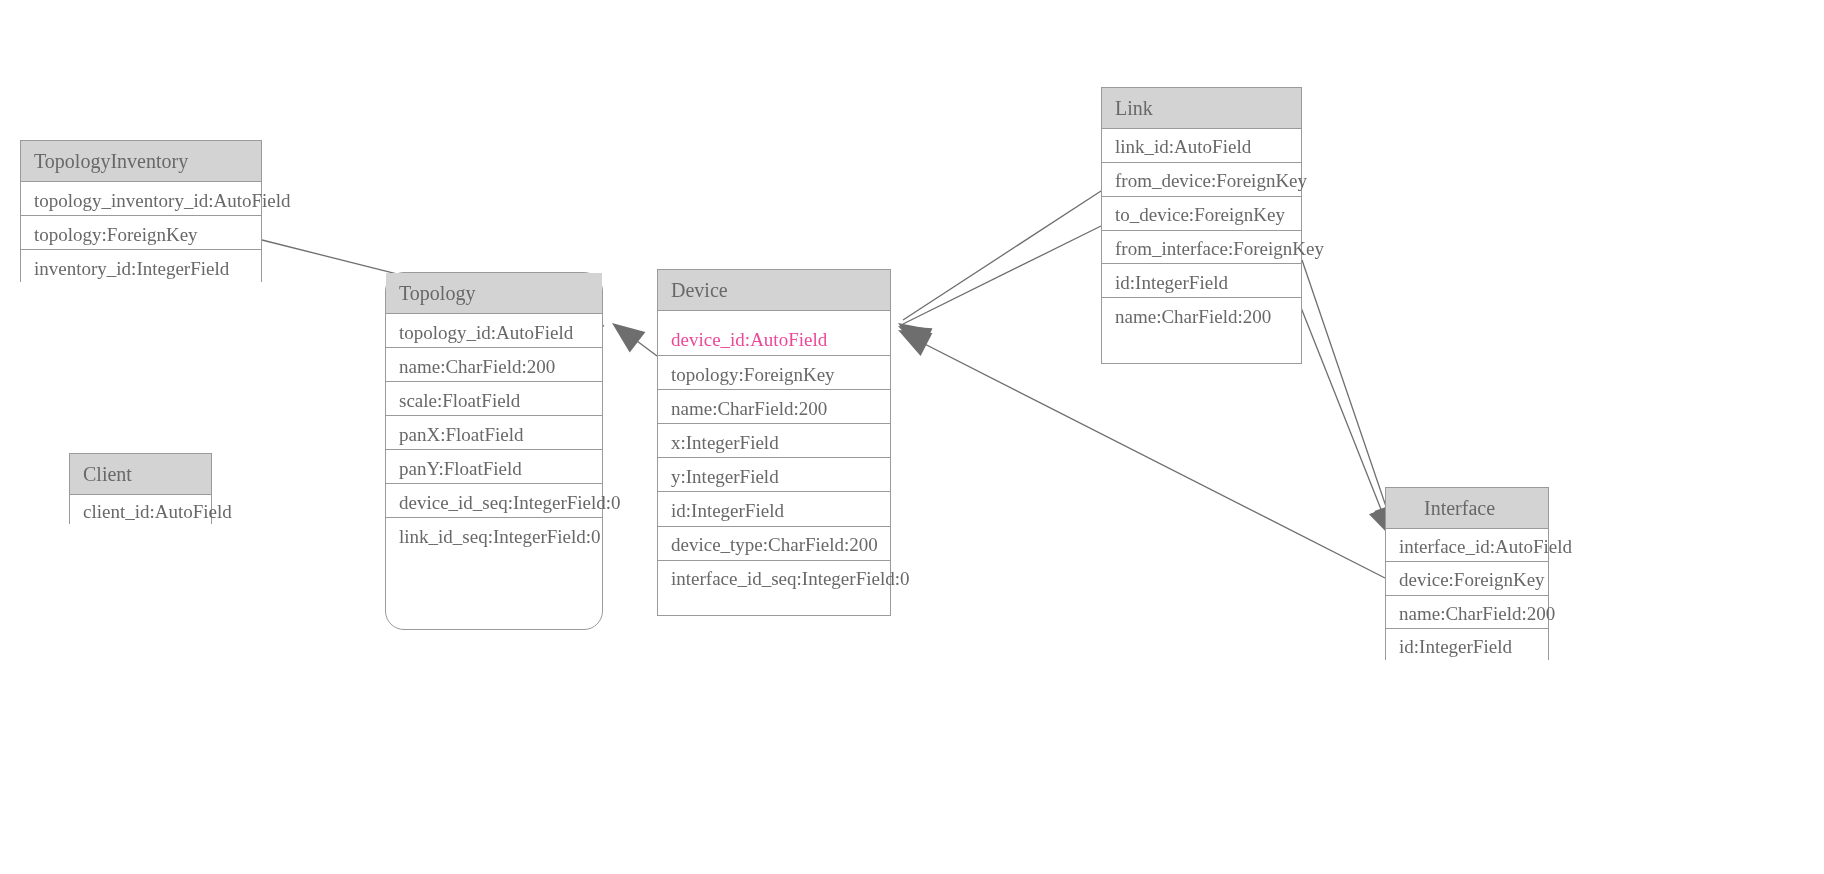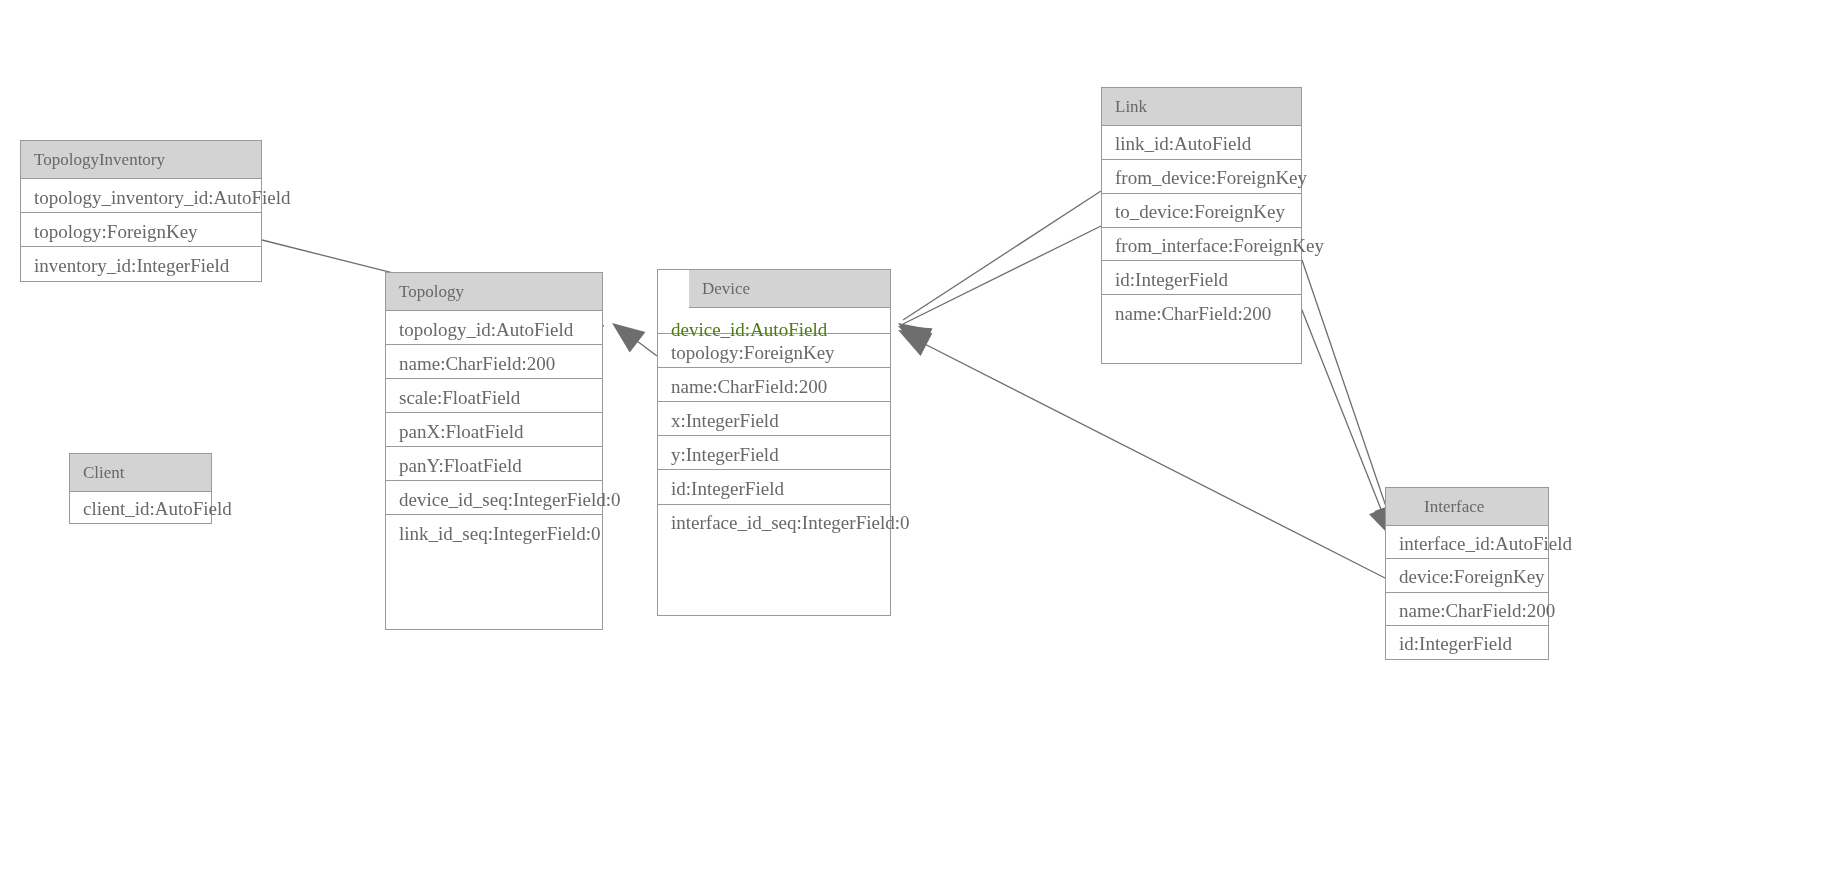--- a/index.html
+++ b/index.html
@@ -32,21 +32,21 @@
     position: absolute;
     box-sizing: border-box;
     border: 1px solid #9a9a9a;
     background: #ffffff;
   }
   .entity-header {
     box-sizing: border-box;
     background: #d3d3d3;
     border-bottom: 1px solid #9a9a9a;
     color: #686868;
-    font-size: 17px;
+    font-size: 20px;
     line-height: 1;
     padding: 10px 12px 10px 13px;
     white-space: nowrap;
   }
   .entity-row {
     box-sizing: border-box;
     border-bottom: 1px solid #9a9a9a;
     color: #686868;
     font-size: 19px;
     line-height: 1;
@@ -88,38 +88,39 @@
       <div class="entity" style="left: 20px; top: 140px; width: 242px; height: 142px; border-color: rgb(154, 154, 154);">
         <div class="entity-header" style="background: rgb(211, 211, 211); border-bottom-color: rgb(154, 154, 154); color: rgb(104, 104, 104);">TopologyInventory</div>
         <div class="entity-row" style="height: 34px; padding-top: 8.5px; padding-bottom: 0px; border-bottom-color: rgb(154, 154, 154); color: rgb(104, 104, 104);">topology_inventory_id:AutoField</div>
         <div class="entity-row" style="height: 34px; padding-top: 8.5px; padding-bottom: 0px; border-bottom-color: rgb(154, 154, 154); color: rgb(104, 104, 104);">topology:ForeignKey</div>
         <div class="entity-row" style="height: 34px; padding-top: 8.5px; padding-bottom: 0px; border-bottom-color: rgb(154, 154, 154); color: rgb(104, 104, 104);">inventory_id:IntegerField</div>
       </div>
       <div class="entity" style="left: 69px; top: 453px; width: 143px; height: 71px; border-color: rgb(154, 154, 154);">
         <div class="entity-header" style="background: rgb(211, 211, 211); border-bottom-color: rgb(154, 154, 154); color: rgb(104, 104, 104);">Client</div>
         <div class="entity-row" style="height: 31px; padding-top: 7px; padding-bottom: 0px; border-bottom-color: rgb(154, 154, 154); color: rgb(104, 104, 104);">client_id:AutoField</div>
       </div>
-      <div class="entity" style="left: 385px; top: 272px; width: 218px; height: 358px; border-color: rgb(154, 154, 154);">
+      <div class="entity" style="left: 385px; top: 272px; width: 218px; height: 358px; border-color: rgb(154, 154, 154); border-radius: 19px;">
         <div class="entity-header" style="background: rgb(211, 211, 211); border-bottom-color: rgb(154, 154, 154); color: rgb(104, 104, 104);">Topology</div>
         <div class="entity-row" style="height: 34px; padding-top: 8.5px; padding-bottom: 0px; border-bottom-color: rgb(154, 154, 154); color: rgb(104, 104, 104);">topology_id:AutoField</div>
         <div class="entity-row" style="height: 34px; padding-top: 8.5px; padding-bottom: 0px; border-bottom-color: rgb(154, 154, 154); color: rgb(104, 104, 104);">name:CharField:200</div>
         <div class="entity-row" style="height: 34px; padding-top: 8.5px; padding-bottom: 0px; border-bottom-color: rgb(154, 154, 154); color: rgb(104, 104, 104);">scale:FloatField</div>
         <div class="entity-row" style="height: 34px; padding-top: 8.5px; padding-bottom: 16px; border-bottom-color: rgb(154, 154, 154); color: rgb(104, 104, 104);">panX:FloatField</div>
         <div class="entity-row" style="height: 34px; padding-top: 8.5px; padding-bottom: 0px; border-bottom-color: rgb(154, 154, 154); color: rgb(104, 104, 104);">panY:FloatField</div>
         <div class="entity-row" style="height: 34px; padding-top: 8.5px; padding-bottom: 0px; border-bottom-color: rgb(154, 154, 154); color: rgb(104, 104, 104);">device_id_seq:IntegerField:0</div>
         <div class="entity-row" style="height: 34px; padding-top: 8.5px; padding-bottom: 0px; border-bottom-color: rgb(154, 154, 154); color: rgb(104, 104, 104);">link_id_seq:IntegerField:0</div>
       </div>
       <div class="entity" style="left: 657px; top: 269px; width: 234px; height: 347px; border-color: rgb(154, 154, 154);">
-        <div class="entity-header" style="background: rgb(211, 211, 211); border-bottom-color: rgb(154, 154, 154); color: rgb(104, 104, 104); margin-left: 31px;">Device</div>
-        <div class="entity-row" style="height: 26px; padding-top: 12px; padding-bottom: 0px; border-bottom-color: rgb(154, 154, 154); color: #4d7c0f;">device_id:AutoField</div>
+        <div class="entity-header" style="background: rgb(211, 211, 211); border-bottom-color: rgb(154, 154, 154); color: rgb(104, 104, 104);">Device</div>
+        <div class="entity-row" style="height: 45px; padding-top: 19px; padding-bottom: 0px; border-bottom-color: rgb(154, 154, 154); color: #ec4899;">device_id:AutoField</div>
         <div class="entity-row" style="height: 34.1111px; padding-top: 8.55556px; padding-bottom: 0px; border-bottom-color: rgb(154, 154, 154); color: rgb(104, 104, 104);">topology:ForeignKey</div>
         <div class="entity-row" style="height: 34.1111px; padding-top: 8.55556px; padding-bottom: 0px; border-bottom-color: rgb(154, 154, 154); color: rgb(104, 104, 104);">name:CharField:200</div>
         <div class="entity-row" style="height: 34.1111px; padding-top: 8.55556px; padding-bottom: 0px; border-bottom-color: rgb(154, 154, 154); color: rgb(104, 104, 104);">x:IntegerField</div>
         <div class="entity-row" style="height: 34.1111px; padding-top: 8.55556px; padding-bottom: 0px; border-bottom-color: rgb(154, 154, 154); color: rgb(104, 104, 104);">y:IntegerField</div>
         <div class="entity-row" style="height: 34.1111px; padding-top: 8.55556px; padding-bottom: 0px; border-bottom-color: rgb(154, 154, 154); color: rgb(104, 104, 104);">id:IntegerField</div>
+        <div class="entity-row" style="height: 34.1111px; padding-top: 8.55556px; padding-bottom: 0px; border-bottom-color: rgb(154, 154, 154); color: rgb(104, 104, 104);">device_type:CharField:200</div>
         <div class="entity-row" style="height: 34.1111px; padding-top: 8.55556px; padding-bottom: 17px; border-bottom-color: rgb(154, 154, 154); color: rgb(104, 104, 104);">interface_id_seq:IntegerField:0</div>
       </div>
       <div class="entity" style="left: 1101px; top: 87px; width: 201px; height: 277px; border-color: rgb(154, 154, 154);">
         <div class="entity-header" style="background: rgb(211, 211, 211); border-bottom-color: rgb(154, 154, 154); color: rgb(104, 104, 104);">Link</div>
         <div class="entity-row" style="height: 33.8571px; padding-top: 8.42857px; padding-bottom: 0px; border-bottom-color: rgb(154, 154, 154); color: rgb(104, 104, 104);">link_id:AutoField</div>
         <div class="entity-row" style="height: 33.8571px; padding-top: 8.42857px; padding-bottom: 0px; border-bottom-color: rgb(154, 154, 154); color: rgb(104, 104, 104);">from_device:ForeignKey</div>
         <div class="entity-row" style="height: 33.8571px; padding-top: 8.42857px; padding-bottom: 0px; border-bottom-color: rgb(154, 154, 154); color: rgb(104, 104, 104);">to_device:ForeignKey</div>
         <div class="entity-row" style="height: 33.8571px; padding-top: 8.42857px; padding-bottom: 0px; border-bottom-color: rgb(154, 154, 154); color: rgb(104, 104, 104);">from_interface:ForeignKey</div>
         <div class="entity-row" style="height: 33.8571px; padding-top: 8.42857px; padding-bottom: 0px; border-bottom-color: rgb(154, 154, 154); color: rgb(104, 104, 104);">id:IntegerField</div>
         <div class="entity-row" style="height: 33.8571px; padding-top: 8.42857px; padding-bottom: 0px; border-bottom-color: rgb(154, 154, 154); color: rgb(104, 104, 104);">name:CharField:200</div>

